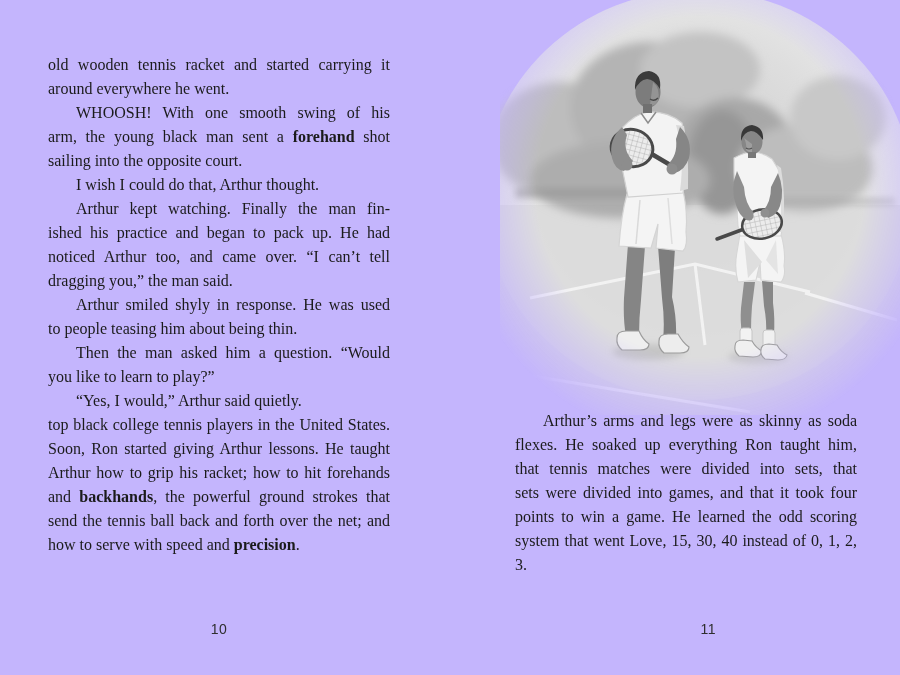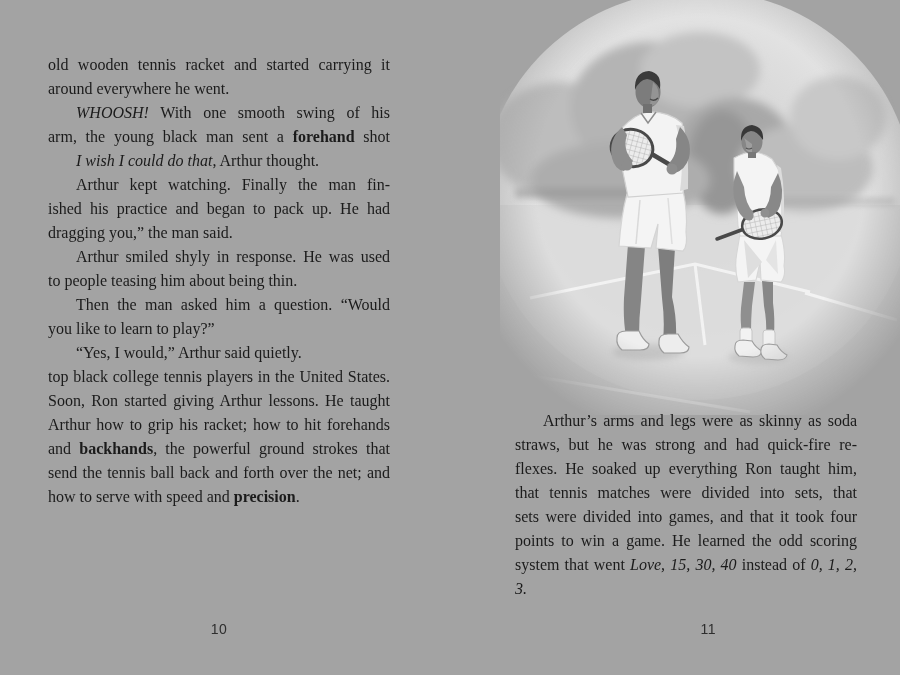--- a/index.html
+++ b/index.html
@@ -1,55 +1,57 @@
 <!DOCTYPE html>
 <html><head>
 <meta charset="utf-8">
 <style>
   html,body{margin:0;padding:0;background:#ffffff;}
   .spread{
-    position:relative;width:900px;height:675px;background:#a3a3a3;overflow:hidden;
+    position:relative;width:900px;height:675px;background:#c4b5fd;overflow:hidden;
     font-family:"Liberation Serif","DejaVu Serif",serif;color:#1b1b1b;
   }
   .textblock{
     position:absolute;width:342px;font-size:16px;line-height:24px;
   }
   #left-text{left:48px;top:53px;}
   #right-text{left:515px;top:409px;}
   .line{
     height:24px;text-align:justify;text-align-last:justify;
     -moz-text-align-last:justify;overflow:visible;
   }
   .line.end{text-align-last:left;-moz-text-align-last:left;}
   .line.indent{padding-left:28px;}
   .line span.b{font-weight:bold;margin-top:38px;}
-  .line span.i{font-style:italic;}
+  .line span.i{}
   .pagenum{
     position:absolute;top:621px;width:60px;text-align:center;
     font-family:"Liberation Sans","DejaVu Sans",sans-serif;
     font-size:14px;color:#2e2e2e;letter-spacing:0.5px;
   }
   #pagenum-left{left:189px;}
   #pagenum-right{left:656px;text-align:right;}
   #illustration{position:absolute;left:500px;top:0;width:400px;height:415px;}
 </style>
 </head>
 <body>
 
 <div class="spread">
 
   <div>
     <div id="left-text" class="textblock">
         <div class="line"><span>old wooden tennis racket and started carrying it</span></div>
         <div class="line end"><span>around everywhere he went.</span></div>
         <div class="line indent"><span class="i">WHOOSH!</span><span> With one smooth swing of his</span></div>
         <div class="line"><span>arm, the young black man sent a </span><span class="b">forehand</span><span> shot</span></div>
+        <div class="line end"><span>sailing into the opposite court.</span></div>
         <div class="line indent end"><span class="i">I wish I could do that</span><span>, Arthur thought.</span></div>
         <div class="line indent"><span>Arthur kept watching. Finally the man fin-</span></div>
         <div class="line"><span>ished his practice and began to pack up. He had</span></div>
+        <div class="line"><span>noticed Arthur too, and came over. “I can’t tell</span></div>
         <div class="line end"><span>dragging you,” the man said.</span></div>
         <div class="line indent"><span>Arthur smiled shyly in response. He was used</span></div>
         <div class="line end"><span>to people teasing him about being thin.</span></div>
         <div class="line indent"><span>Then the man asked him a question. “Would</span></div>
         <div class="line end"><span>you like to learn to play?”</span></div>
         <div class="line indent end"><span>“Yes, I would,” Arthur said quietly.</span></div>
         <div class="line"><span>top black college tennis players in the United States.</span></div>
         <div class="line"><span>Soon, Ron started giving Arthur lessons. He taught</span></div>
         <div class="line"><span>Arthur how to grip his racket; how to hit forehands</span></div>
         <div class="line"><span>and </span><span class="b">backhands</span><span>, the powerful ground strokes that</span></div>
@@ -193,21 +195,20 @@
           <path d="M237 171 Q230 188 236 205 Q239 216 247 220 L254 213 Q245 204 244 187 Z" fill="#8f8f8f"></path>
           <circle cx="249" cy="216" r="4.5" fill="#8f8f8f"></circle>
           <path d="M278 173 Q285 190 280 206 Q277 215 268 218 L263 211 Q271 202 271 187 Z" fill="#888888"></path>
           <circle cx="265" cy="213" r="4.5" fill="#8f8f8f"></circle>
         </g>
       </g>
     </svg>
 
     <div id="right-text" class="textblock">
         <div class="line indent"><span>Arthur’s arms and legs were as skinny as soda</span></div>
-        <div class="line"><span>straws, but he was strong and had quick-fire re-</span></div>
         <div class="line"><span>flexes. He soaked up everything Ron taught him,</span></div>
         <div class="line"><span>that tennis matches were divided into sets, that</span></div>
         <div class="line"><span>sets were divided into games, and that it took four</span></div>
         <div class="line"><span>points to win a game. He learned the odd scoring</span></div>
         <div class="line end"><span>system that went </span><span class="i">Love, 15, 30, 40</span><span> instead of </span><span class="i">0, 1, 2, 3.</span></div>
       </div>
     <div id="pagenum-right" class="pagenum">11</div>
   </div>
 
 </div>

